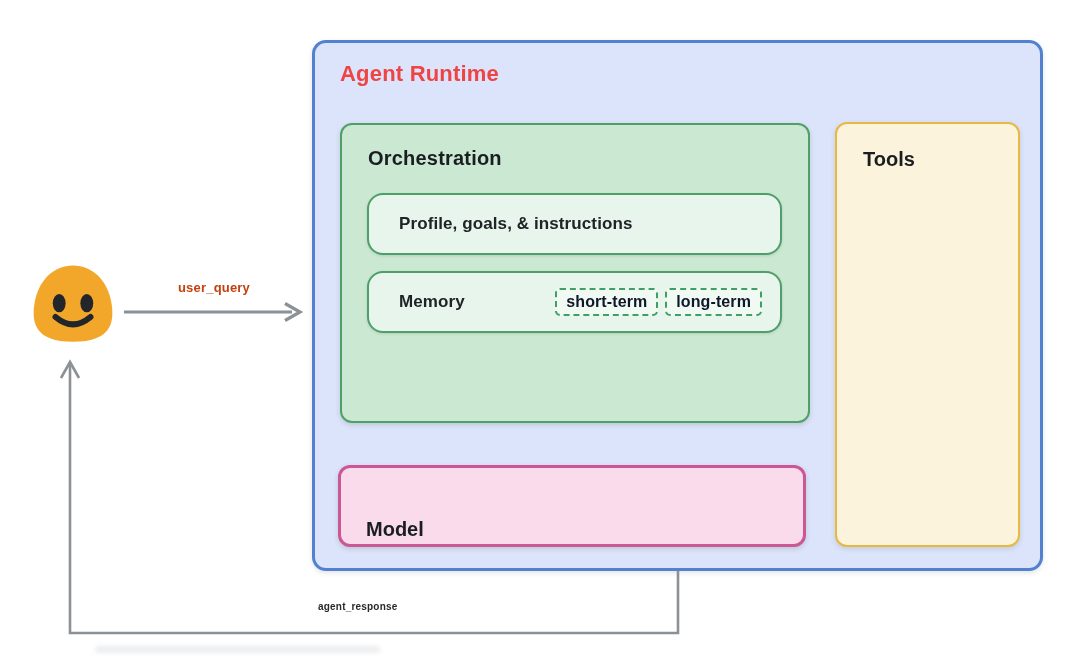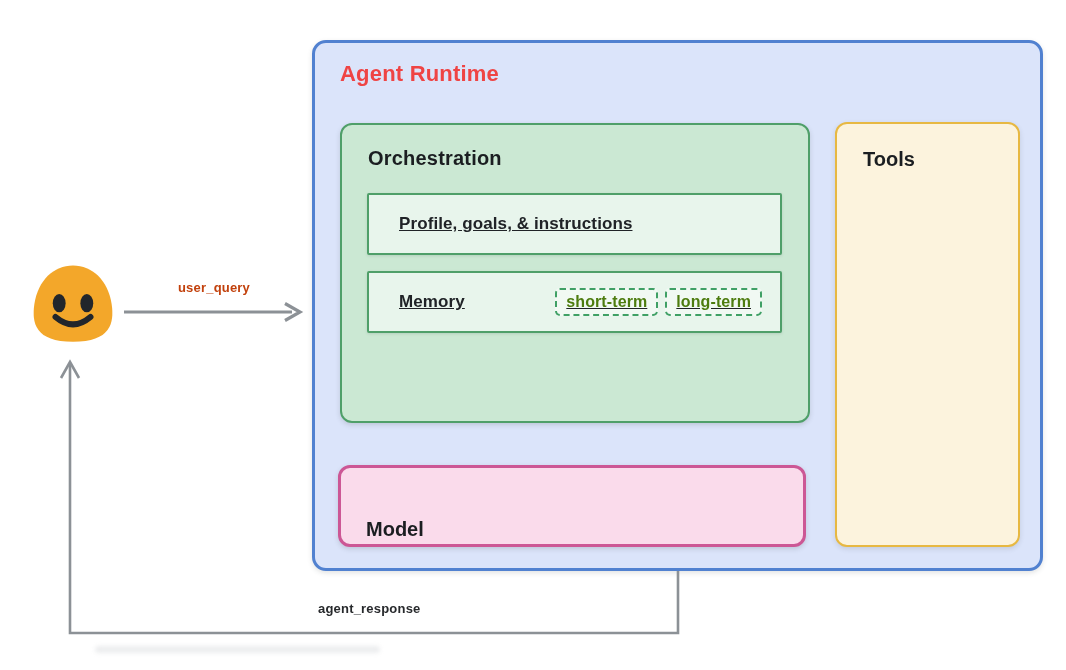--- a/index.html
+++ b/index.html
@@ -42,38 +42,37 @@
   .orchestration-title {
     left: 368px; top: 147px;
     font-size: 20px; font-weight: 700; color: #1b1e21;
     letter-spacing: 0.2px;
     text-align: center;
   }
   .inner-box {
     left: 367px; width: 415px; height: 62px;
     background: #E8F5EC;
     border: 2px solid #4F9F69;
-    border-radius: 2px;
+    border-radius: 16px;
     box-shadow: 0 1px 3px rgba(60,64,67,0.15);
     display: flex; align-items: center;
     padding: 0 18px 0 30px;
     font-size: 17px; font-weight: 700; color: #202327;
     letter-spacing: 0.1px;
-    text-decoration: underline;
   }
   .inner-box.b1 { top: 193px; }
   .inner-box.b2 { top: 271px; }
   .inner-box.b3 { top: 348px; }
   .chip-row { margin-left: auto; display: flex; gap: 7px; }
   .chip {
     border: 2px dashed #3FA065;
     border-radius: 5px;
     background: rgba(255,255,255,0.4);
     padding: 3px 9px;
-    font-size: 16px; font-weight: 700; color: #4d7c0f;
+    font-size: 16px; font-weight: 700; color: #0f172a;
     white-space: nowrap;
   }
 
   
   .model-box {
     left: 338px; top: 465px; width: 468px; height: 82px;
     background: #FADBEB;
     border: 3px solid #CC5795;
     border-radius: 12px;
     box-shadow: 0 2px 5px rgba(60,64,67,0.18);
@@ -103,21 +102,21 @@
   .uq-arrow { left: 122px; top: 299px; width: 184px; height: 26px; }
   .uq-label {
     left: 122px; top: 280px; width: 184px;
     text-align: center;
     font-size: 13px; font-weight: 700; color: #c2410c;
     letter-spacing: 0.2px;
   }
   .ar-arrow { left: 56px; top: 348px; width: 634px; height: 295px; }
   .ar-label {
     left: 318px; top: 601px;
-    font-size: 13px; font-weight: 700; color: #27292c;
+    font-size: 10px; font-weight: 700; color: #27292c;
     letter-spacing: 0.2px;
   }
 
   
   .smudge {
     left: 95px; top: 646px; width: 285px; height: 7px;
     background: #c9ccd0; opacity: 0.35;
     border-radius: 4px; filter: blur(2px);
   }
 </style>

